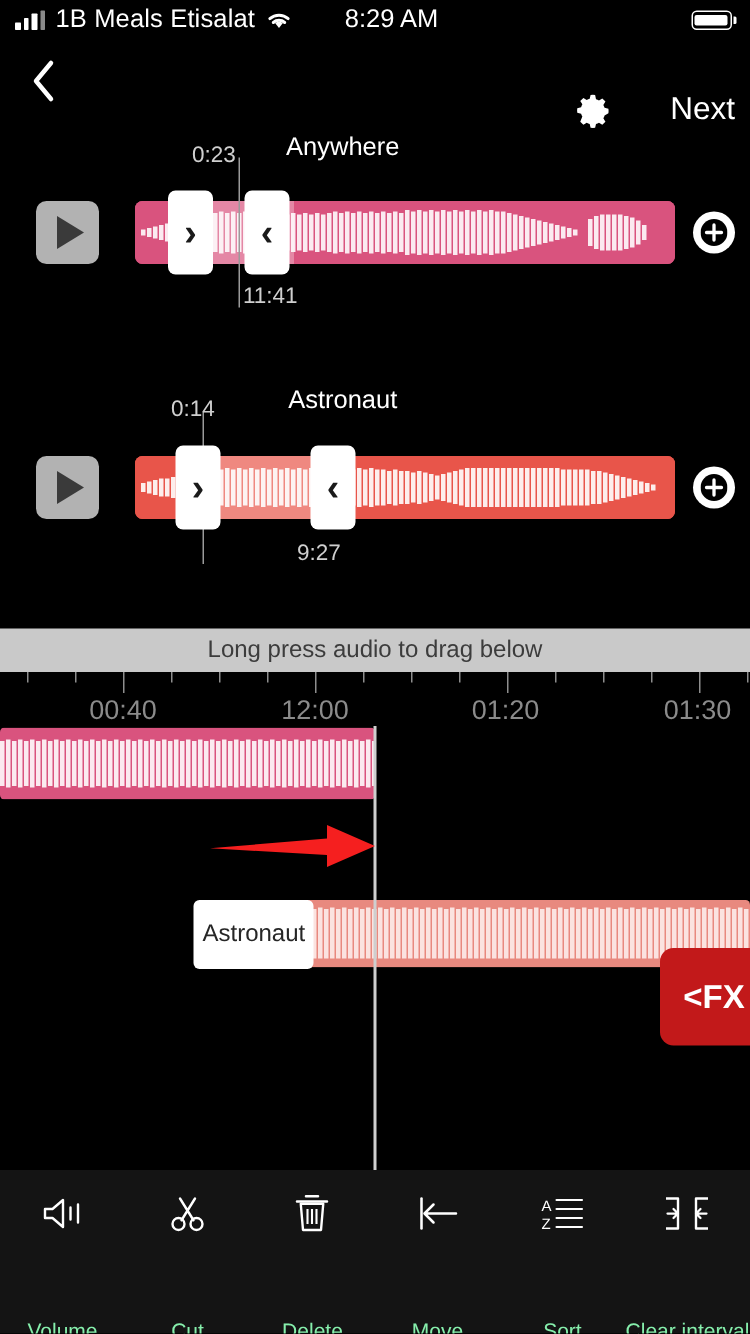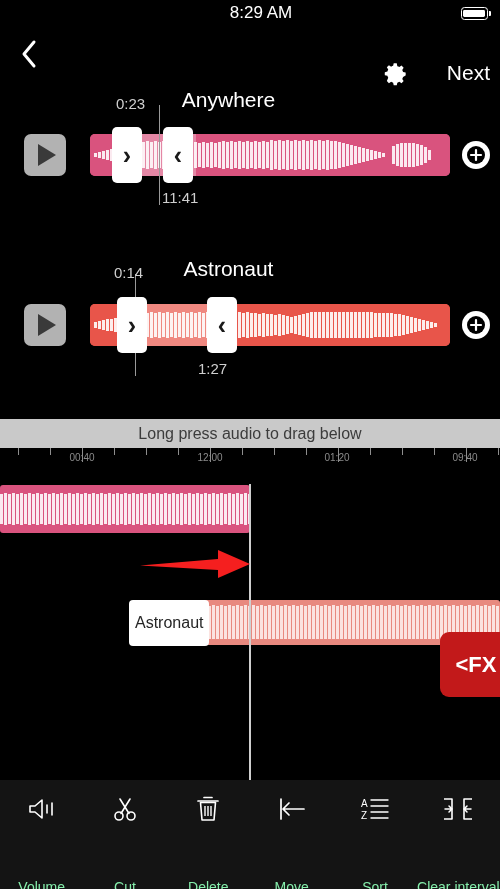--- a/index.html
+++ b/index.html
@@ -48,21 +48,21 @@
   .nav-gear { position: absolute; left: 381px; top: 30px; width: 28px; height: 28px; }
   .nav-next {
     position: absolute; right: 10px; top: 31px;
     color: #fff; font-size: 21px; text-align: center;
   }
 
   
   .track { position: absolute; left: 0; width: 500px; }
   .track-title {
     position: absolute; left: 0; width: 437px; text-align: center;
-    color: #fff; font-size: 21px; top: 0; padding-left: 20px;
+    color: #fff; font-size: 17px; top: 0; padding-left: 20px;
   }
   .play-btn {
     position: absolute; left: 24px; width: 42px; height: 42px;
     background: #b2b2b2; border-radius: 7px;
     display: flex; align-items: center; justify-content: center;
   }
   .play-tri {
     width: 0; height: 0; margin-left: 3px;
     border-top: 11px solid transparent; border-bottom: 11px solid transparent;
     border-left: 18px solid #3a3a3a;
@@ -89,21 +89,21 @@
   .banner {
     position: absolute; left: 0; top: 419px; width: 500px; height: 29px;
     background: #c9c9c9; color: #3c3c3c; font-size: 16px;
     display: flex; align-items: center; justify-content: center;
   }
   .ruler { position: absolute; left: 0; top: 448px; width: 500px; height: 36px; }
   .ruler .tick { position: absolute; top: 0; width: 1px; background: #8e8e8e; }
   .ruler .tick.minor { height: 7px; }
   .ruler .tick.major { height: 14px; }
   .ruler .rlabel {
-    position: absolute; top: 4px; color: #8b8b8b; font-size: 10px;
+    position: absolute; top: 15px; color: #8b8b8b; font-size: 18px;
     transform: translateX(-50%); white-space: nowrap;
   }
 
   
   .timeline { position: absolute; left: 0; top: 484px; width: 500px; height: 296px; background: #000; }
   .clip { position: absolute; border-radius: 3px; overflow: hidden; }
   .clip-label {
     position: absolute; background: #fff; color: #262626; font-size: 16px;
     border-radius: 4px; display: flex; align-items: center;
     padding: 0 6px; height: 46px; white-space: nowrap;
@@ -127,20 +127,34 @@
   }
   .tb-icon { height: 30px; display: flex; align-items: center; justify-content: center; }
   .tb-label { color: #86efac; font-size: 14px; white-space: nowrap; margin-top: 46px; }
 </style>
 </head>
 <body>
 
 <div id="app">
 
   <div class="statusbar">
+    <div class="sb-left">
+      <span class="bars">
+          <i></i>
+          <i></i>
+          <i></i>
+          <i></i>
+        </span>
+      <span class="sb-carrier">1B Meals Etisalat</span>
+      <svg width="18" height="14" viewBox="0 0 18 14">
+        <path d="M9 12.6 L11.6 9.4 A4.2 4.2 0 0 0 6.4 9.4 Z" fill="#fff"></path>
+        <path d="M2.9 6.4 A9.2 9.2 0 0 1 15.1 6.4" stroke="#fff" stroke-width="2" fill="none" stroke-linecap="round"></path>
+        <path d="M5.2 9.0 A5.8 5.8 0 0 1 12.8 9.0" stroke="#fff" stroke-width="2" fill="none" stroke-linecap="round"></path>
+      </svg>
+    </div>
     <div class="sb-time">8:29 AM</div>
     <div class="sb-right">
       <span class="batt">
           <span></span>
         </span>
       <span class="batt-cap"></span>
     </div>
   </div>
 
   <div class="navbar">
@@ -249,21 +263,21 @@
           <rect x="326" y="10" width="3" height="22"></rect>
             <rect x="330" y="11" width="3" height="20"></rect>
           <rect x="334" y="13" width="3" height="16"></rect>
             <rect x="338" y="16" width="3" height="10"></rect>
         </g>
       </svg>
       <div class="sel-overlay" style="left:48px;width:58px"></div>
     </div>
 
     <div class="tl-line" style="left:159px;top:17px;height:100px"></div>
-    <div class="time-lbl" style="left:116px;top:7px">0:23</div>
+    <div class="time-lbl" style="left:128px;top:7px">0:23</div>
     <div class="time-lbl" style="left:162px;top:101px">11:41</div>
 
     <div class="handle" style="left:112px;top:39px">›</div>
     <div class="handle" style="left:163px;top:39px">‹</div>
 
     <div class="add-btn" style="top:53px">
       <svg width="18" height="18" viewBox="0 0 18 18">
         <circle cx="9" cy="9" r="9" fill="#000"></circle>
         <path d="M9 4v10M4 9h10" stroke="#fff" stroke-width="2.2" stroke-linecap="round"></path>
       </svg>
@@ -366,21 +380,21 @@
             <rect x="336" y="17" width="3" height="8"></rect>
           <rect x="340" y="18" width="3" height="6"></rect>
             <rect x="344" y="19" width="3" height="4"></rect>
         </g>
       </svg>
       <div class="sel-overlay" style="left:42px;width:88px"></div>
     </div>
 
     <div class="tl-line" style="left:135px;top:17px;height:102px"></div>
     <div class="time-lbl" style="left:114px;top:7px">0:14</div>
-    <div class="time-lbl" style="left:198px;top:103px">1:27</div>
+    <div class="time-lbl" style="left:198px;top:103px">9:27</div>
 
     <div class="handle" style="left:117px;top:40px">›</div>
     <div class="handle" style="left:207px;top:40px">‹</div>
 
     <div class="add-btn" style="top:54px">
       <svg width="18" height="18" viewBox="0 0 18 18">
         <circle cx="9" cy="9" r="9" fill="#000"></circle>
         <path d="M9 4v10M4 9h10" stroke="#fff" stroke-width="2.2" stroke-linecap="round"></path>
       </svg>
     </div>
@@ -401,21 +415,21 @@
       <div class="tick minor" style="left: 306px;"></div>
       <div class="tick major" style="left: 338px;"></div>
       <div class="tick minor" style="left: 370px;"></div>
       <div class="tick minor" style="left: 402px;"></div>
       <div class="tick minor" style="left: 434px;"></div>
       <div class="tick major" style="left: 466px;"></div>
       <div class="tick minor" style="left: 498px;"></div>
       <div class="rlabel" style="left: 82px;">00:40</div>
       <div class="rlabel" style="left: 210px;">12:00</div>
       <div class="rlabel" style="left: 337px; text-align: center;">01:20</div>
-      <div class="rlabel" style="left: 465px;">09:40</div>
+      <div class="rlabel" style="left: 465px;">01:30</div>
     </div>
 
   <div class="timeline">
 
     <div class="clip" style="left:0;top:1px;width:250px;height:48px;">
       <svg viewBox="0 0 250 48" preserveAspectRatio="none" style="width:100%;height:100%;display:block">
         <rect x="0" y="0" width="250" height="48" fill="#d9537e"></rect>
         <g fill="#fbeaf0">
           <rect x="0" y="9" width="3" height="30"></rect>
             <rect x="4" y="8" width="3" height="32"></rect>

